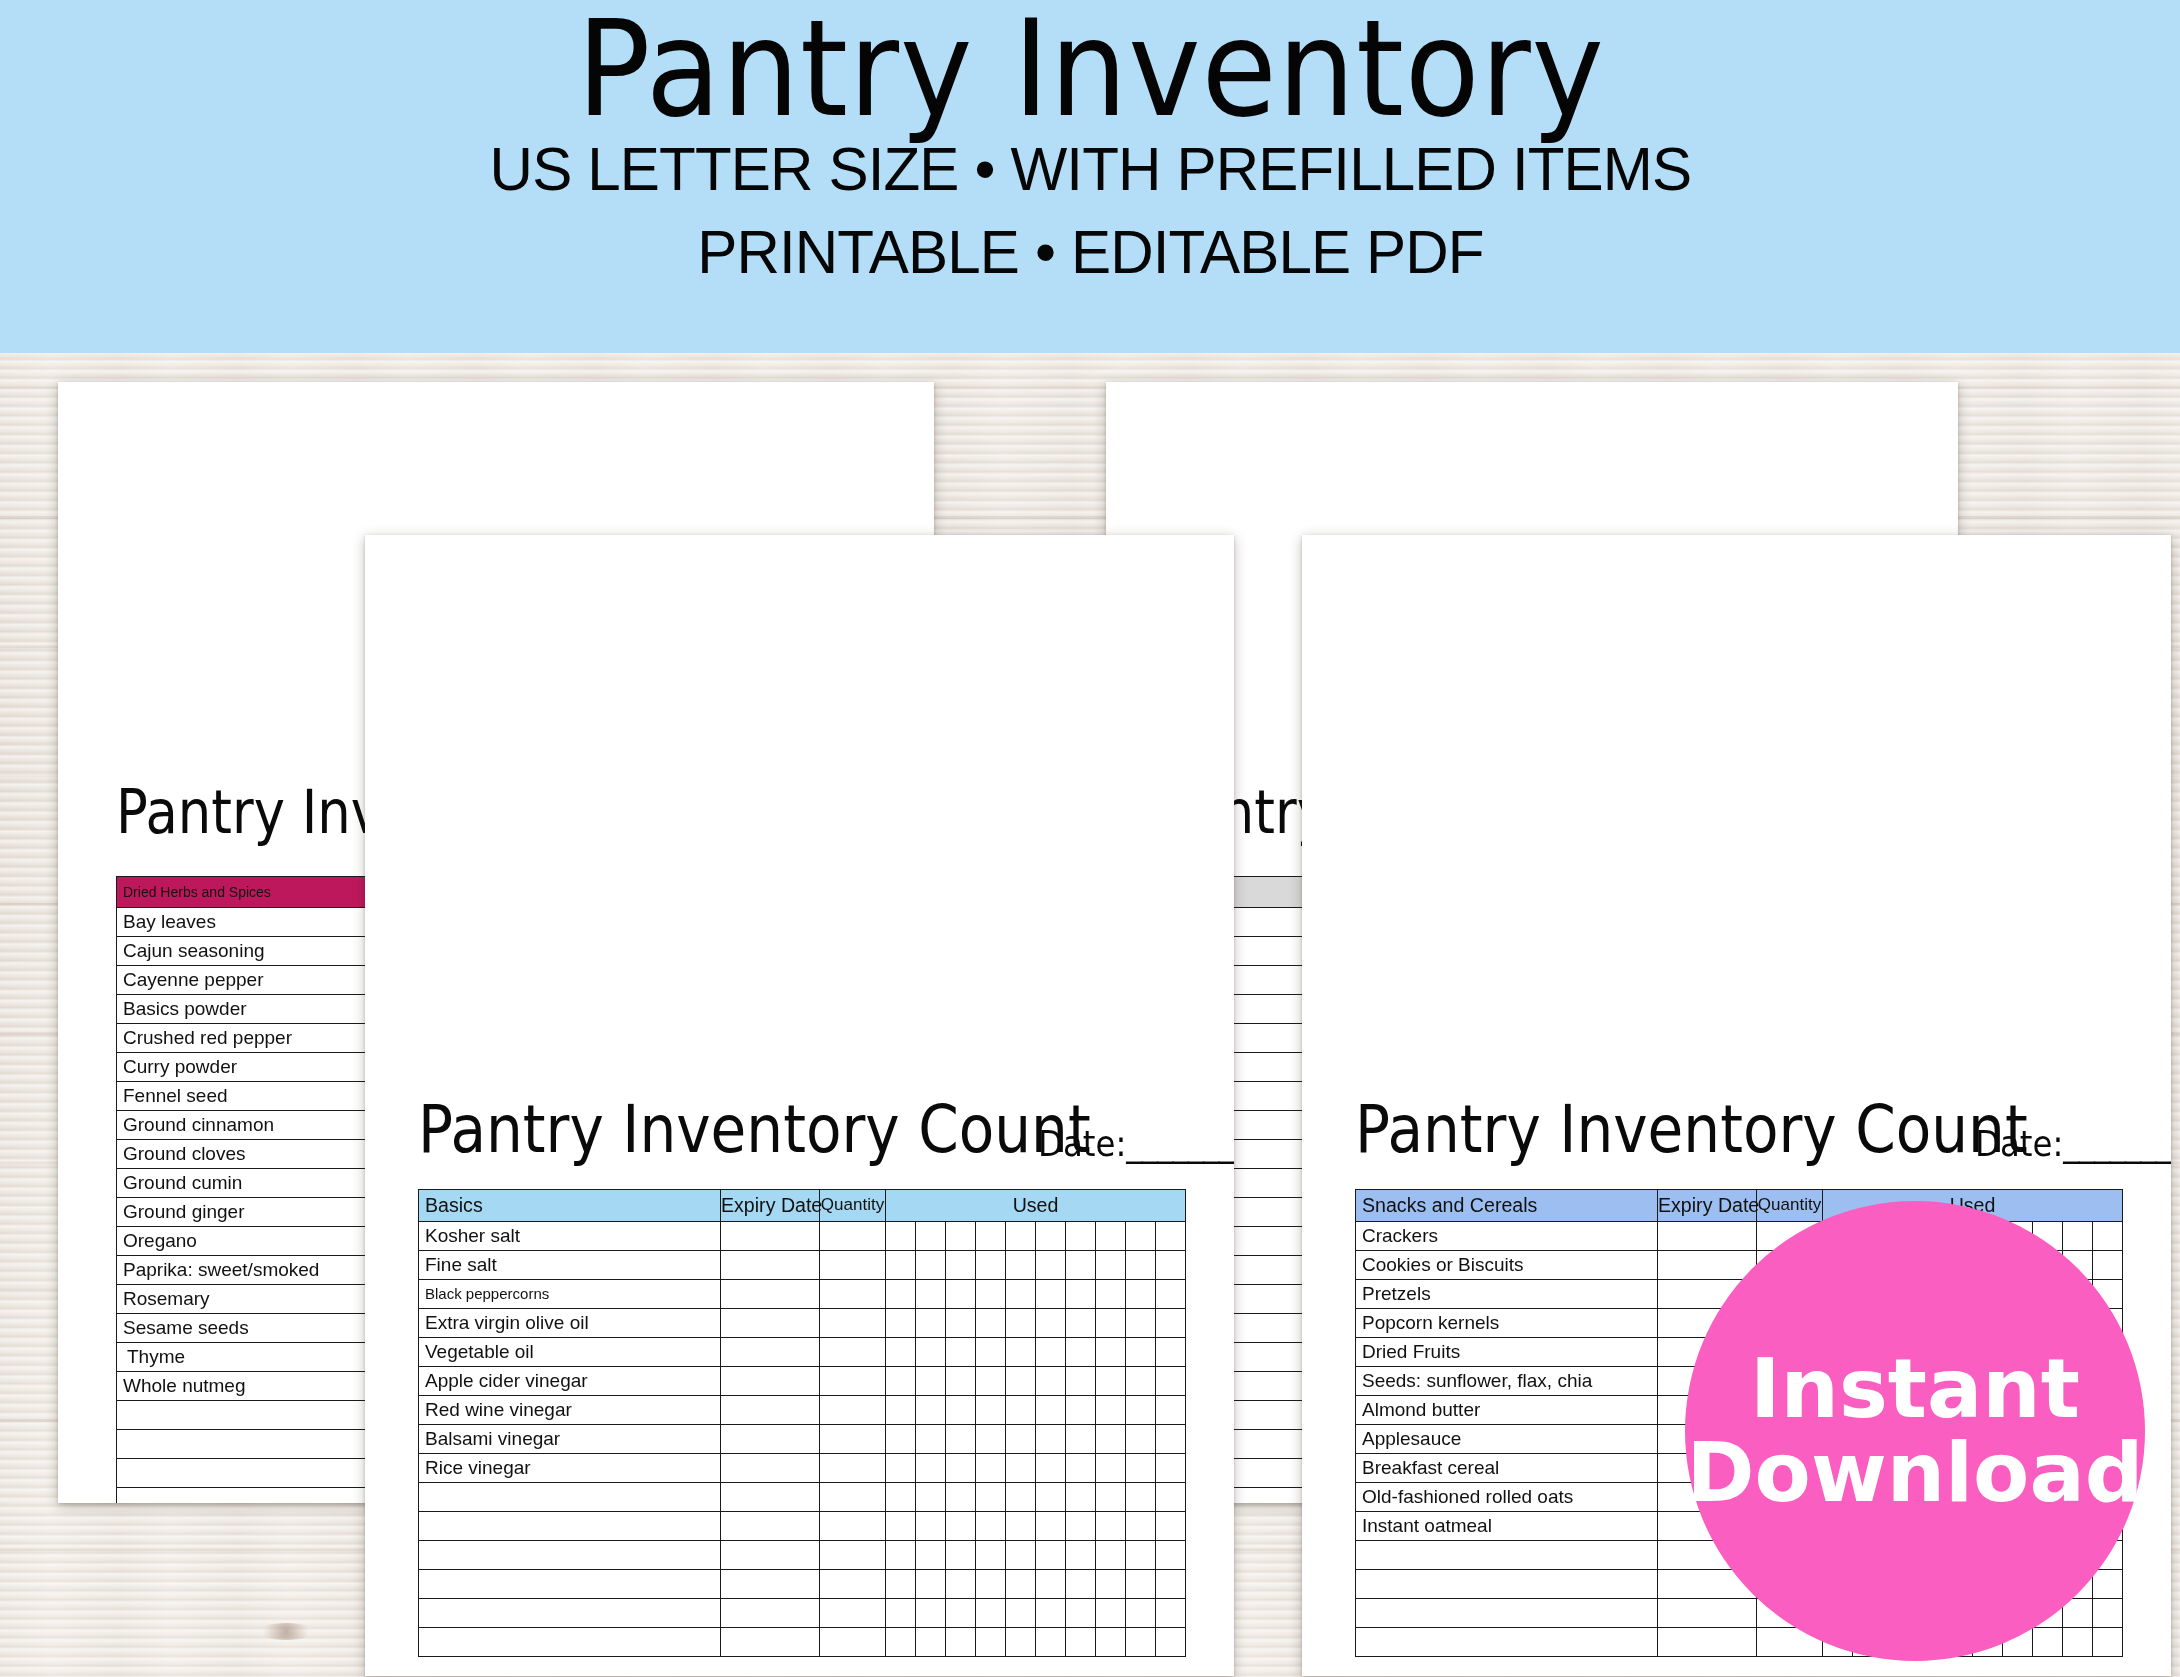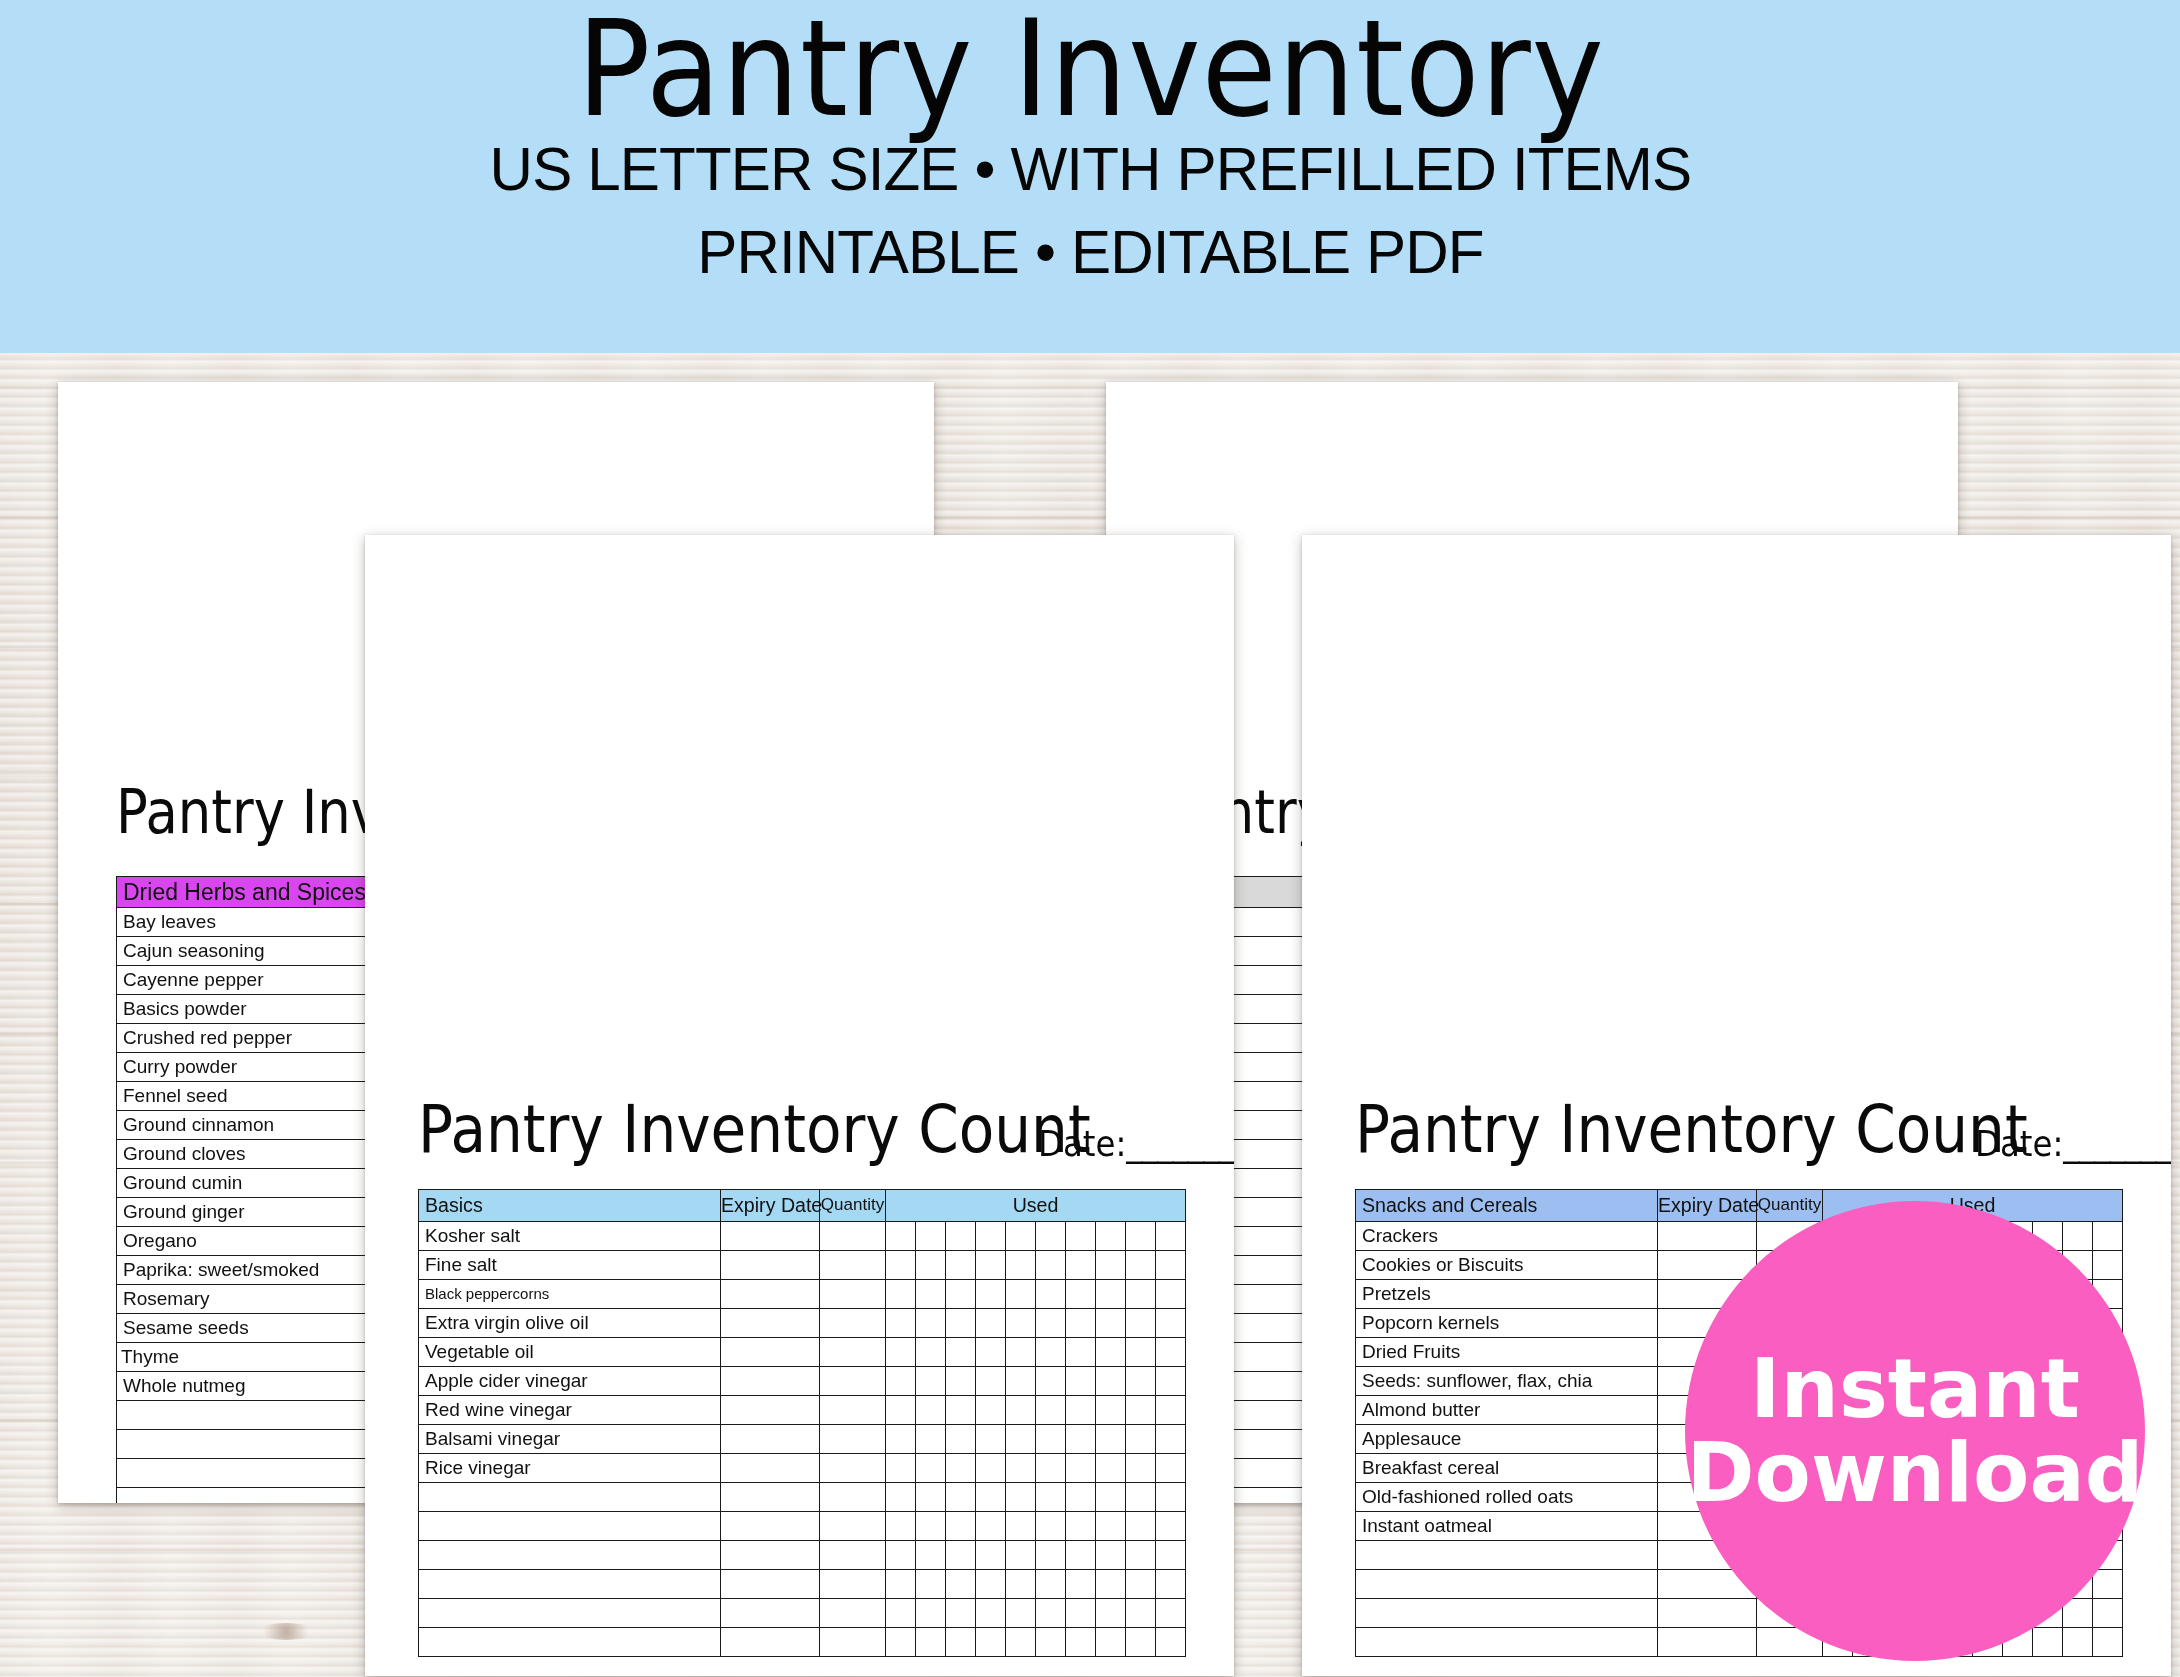--- a/index.html
+++ b/index.html
@@ -162,21 +162,21 @@
             <col style="width: 33px;">
             <col style="width: 33px;">
             <col style="width: 33px;">
             <col style="width: 33px;">
             <col style="width: 33px;">
             <col style="width: 33px;">
             <col style="width: 33px;">
           </colgroup>
           <thead>
             <tr style="height: 31px;">
-              <th class="cat" style="background: #d946ef; font-size: 23px; padding-left: 6px;">Dried Herbs and Spices</th>
+              <th class="cat" style="background: #be185d; font-size: 14px; padding-left: 6px;">Dried Herbs and Spices</th>
               <th style="background: rgb(220, 242, 111); font-size: 19.6px;">Expiry Date</th>
               <th style="background: rgb(220, 242, 111); font-size: 17px;">Quantity</th>
               <th colspan="10" style="background: rgb(220, 242, 111); font-size: 19.6px;">Used</th>
             </tr>
           </thead>
           <tbody>
             <tr style="height: 29px;">
               <td class="item" style="font-size: 19px; padding-left: 6px;">Bay leaves</td>
               <td></td>
               <td></td>
@@ -395,21 +395,21 @@
               <td class="used-cell"></td>
               <td class="used-cell"></td>
               <td class="used-cell"></td>
               <td class="used-cell"></td>
               <td class="used-cell"></td>
               <td class="used-cell"></td>
               <td class="used-cell"></td>
               <td class="used-cell"></td>
             </tr>
             <tr style="height: 29px;">
-              <td class="item" style="font-size: 19px; padding-left: 4px;">Thyme</td>
+              <td class="item" style="font-size: 19px; padding-left: 10px;">Thyme</td>
               <td></td>
               <td></td>
               <td class="used-cell"></td>
               <td class="used-cell"></td>
               <td class="used-cell"></td>
               <td class="used-cell"></td>
               <td class="used-cell"></td>
               <td class="used-cell"></td>
               <td class="used-cell"></td>
               <td class="used-cell"></td>

